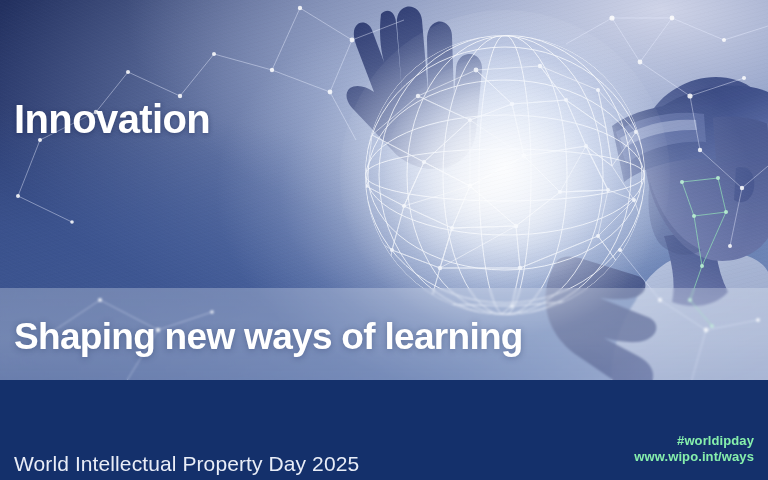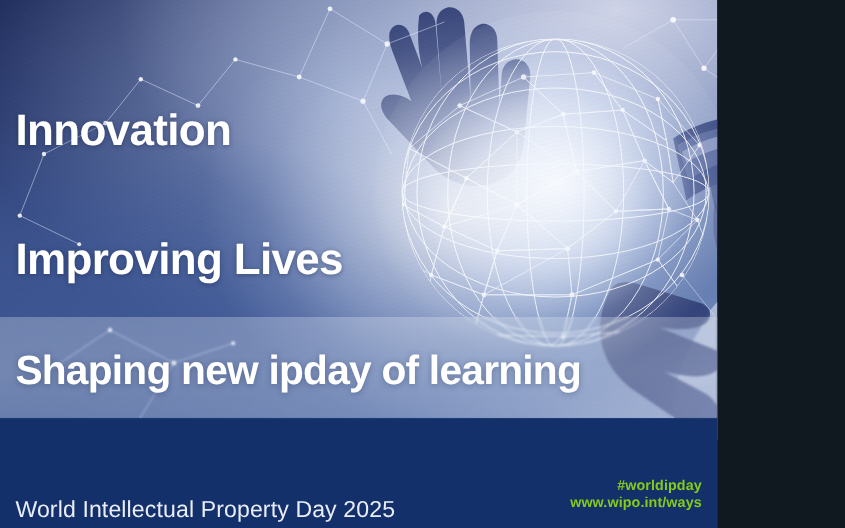--- a/index.html
+++ b/index.html
@@ -1,19 +1,19 @@
 <!DOCTYPE html>
 <html><head>
 <meta charset="utf-8">
 <style>
   html,body{margin:0;padding:0;background:#101820;}
   *{box-sizing:border-box;}
   #poster{
     position:relative;
-    width:652px;height:480px;
+    width:768px;height:480px;
     overflow:hidden;
     font-family:"Liberation Sans","DejaVu Sans",sans-serif;
     background:#3b5189;
   }
 
   
   .layer{position:absolute;inset:0;}
 
   
   .bg-sky{
@@ -84,21 +84,21 @@
     color:#e9edf7;
     font-size:21px;line-height:26px;
     font-weight:normal;
     letter-spacing:.1px;
     white-space:pre;
   }
   .footer-left span{display:block;}
   .footer-right{
     position:absolute;right:14px;bottom:15px;
     text-align:right;
-    color:#84cc16;
+    color:#86efac;
     font-size:13px;line-height:16px;
     font-weight:bold;
     letter-spacing:.1px;
   }
   .footer-right span{display:block;}
 </style>
 </head>
 <body>
 
 <div id="poster">
@@ -325,24 +325,23 @@
   </svg>
 
   <div class="layer bg-bloom"></div>
   <div class="layer bg-grain"></div>
   <div class="layer bg-vignette"></div>
 
   <div class="band"></div>
 
   <div class="headline">
     <span>Innovation</span>
-    <span>Improving Lives</span>
   </div>
 
-  <div class="subhead">Shaping new ipday of learning</div>
+  <div class="subhead">Shaping new ways of learning</div>
 
   <div class="footer">
     <div class="footer-left">
       <span>World Intellectual Property Day 2025</span>
       
     </div>
     <div class="footer-right">
       <span>#worldipday</span>
       <span>www.wipo.int/ways</span>
     </div>

